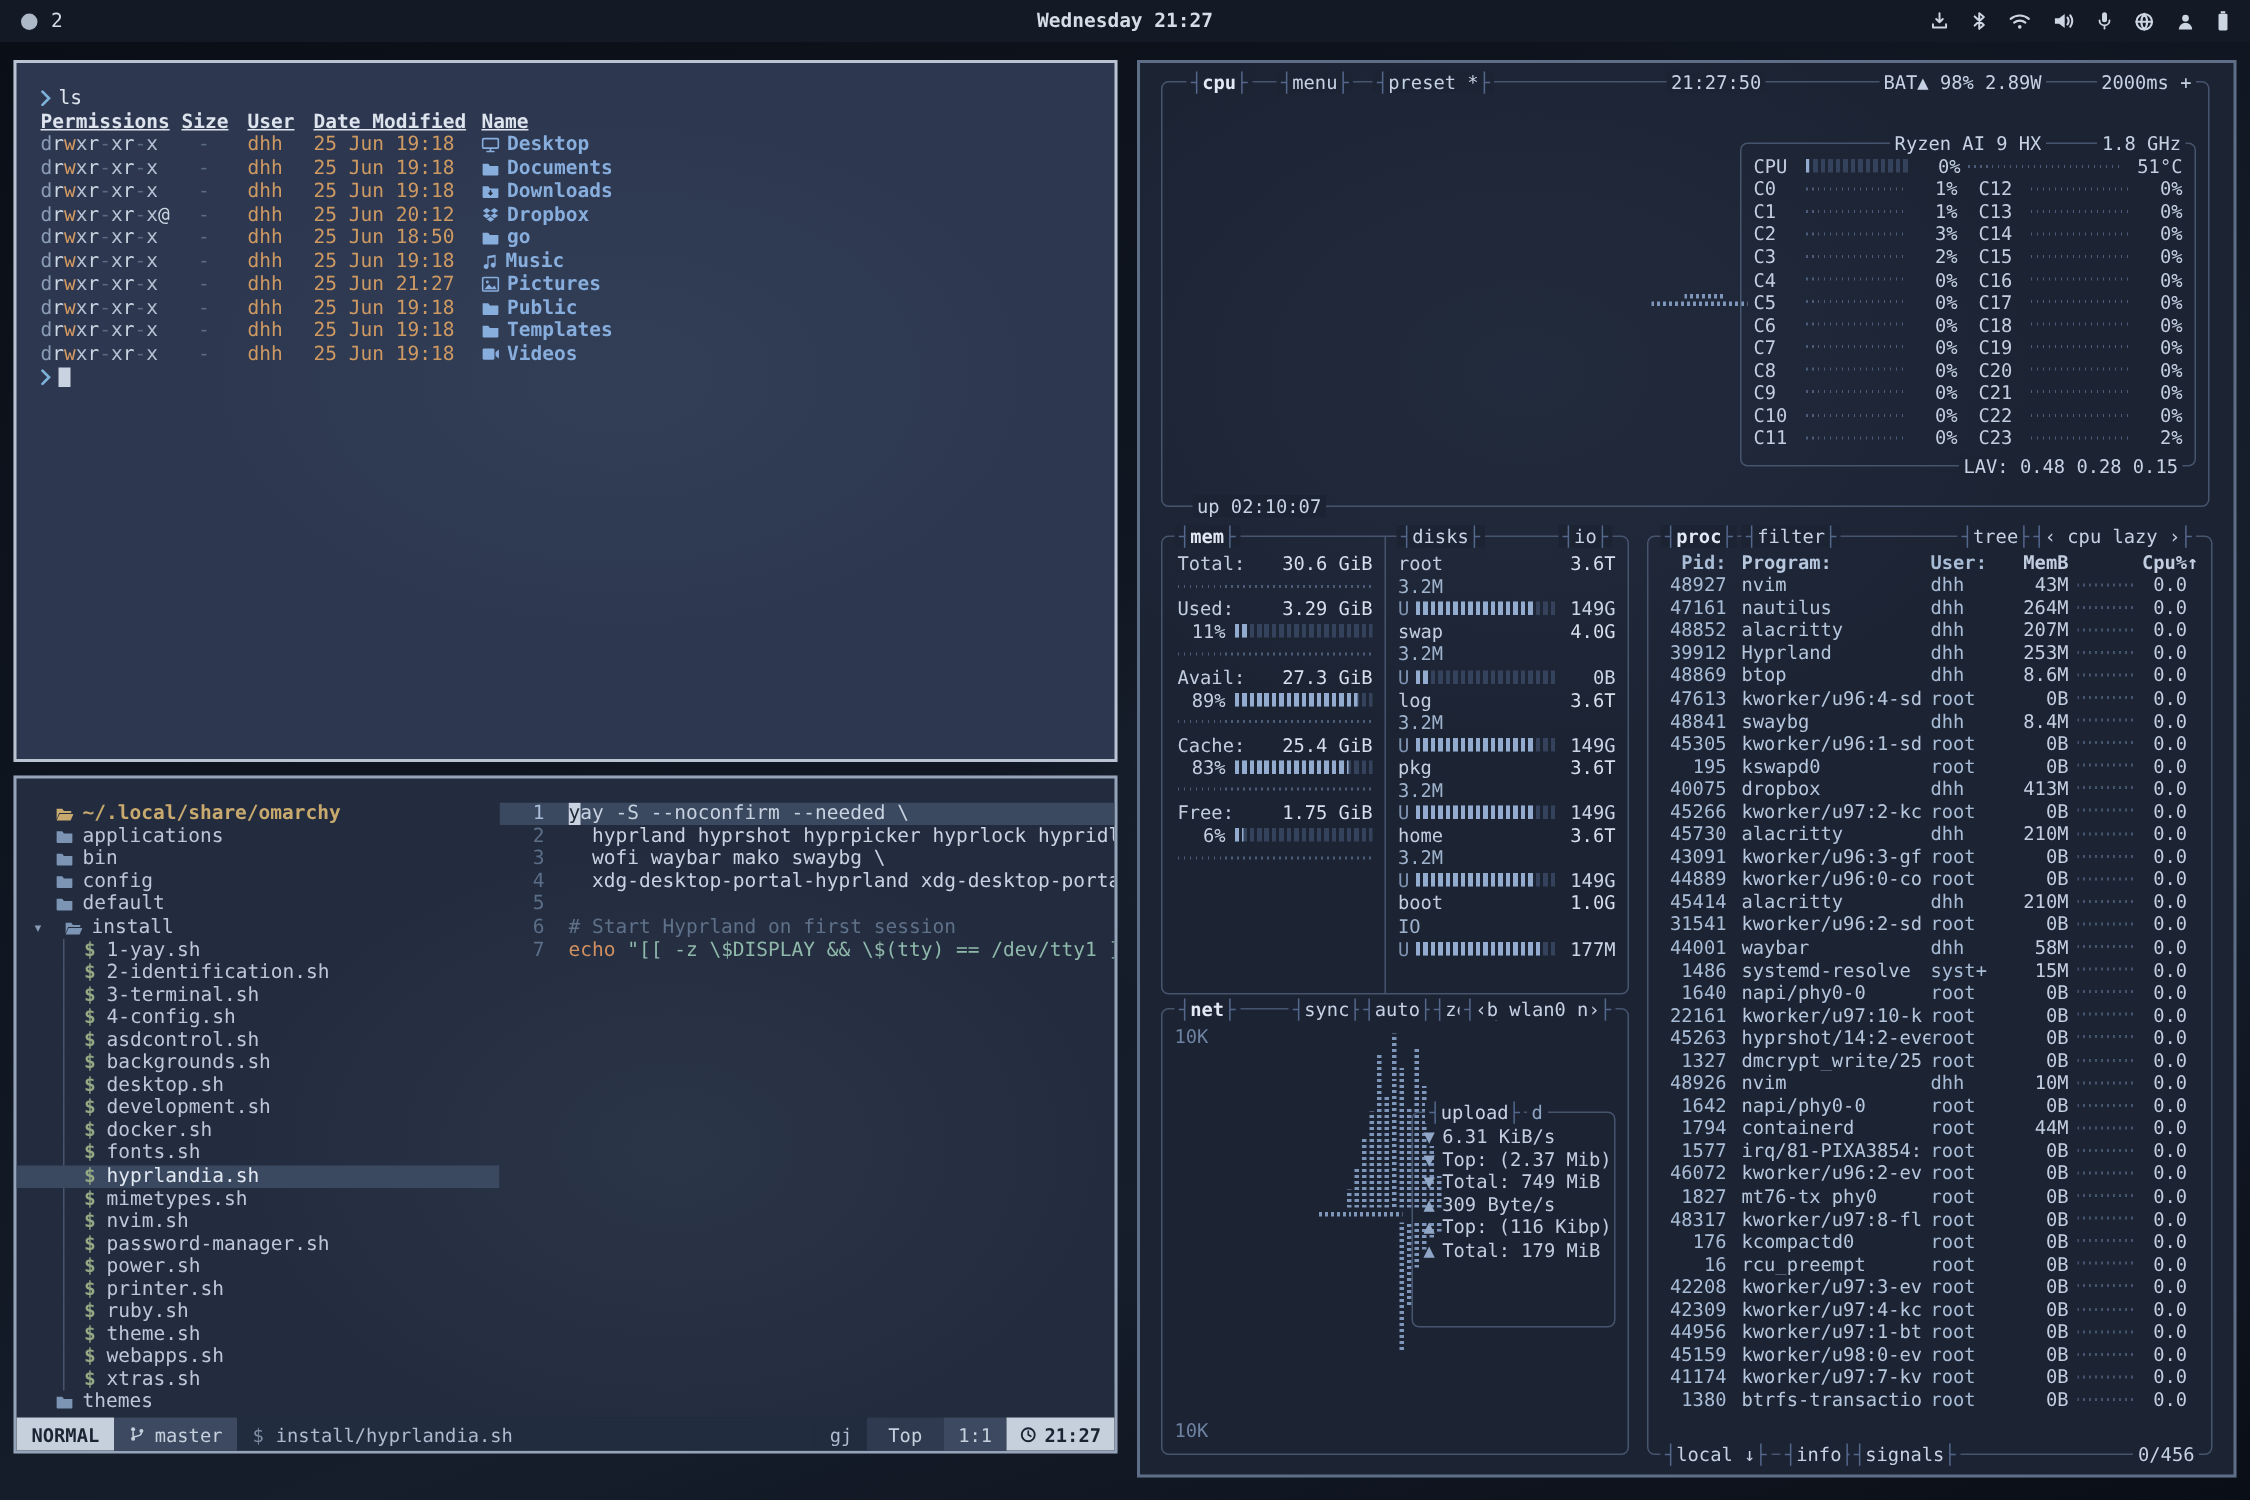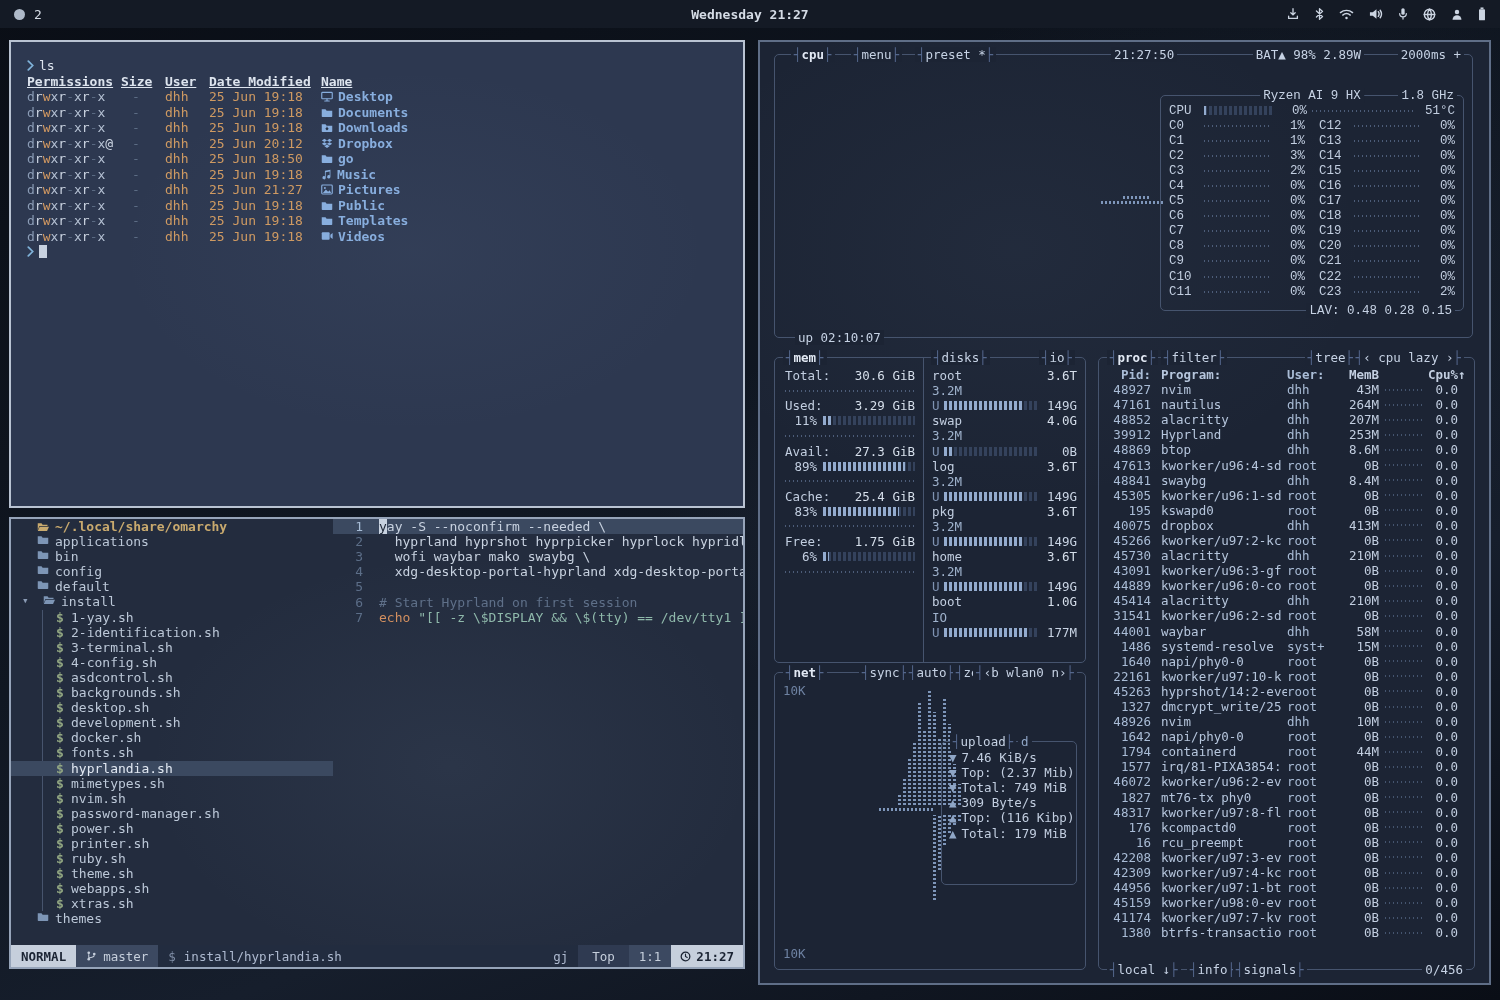--- a/index.html
+++ b/index.html
@@ -46,26 +46,26 @@
   .c-name { flex:1; display:flex; align-items:center; gap:5px; }
   .ls-row .c-user, .ls-row .c-date { color:#cf9a62; }
   .ls-row .c-size { color:#5c6c84; }
   .ls-row .c-name { color:#88aede; font-weight:600; }
   .fic { display:flex; align-items:center; }
   .ls-row i { font-style:normal; }
   .pc-d { color:#8b9cb6; } .pc-r { color:#ccd5e2; } .pc-w { color:#d49a62; }
   .pc-x { color:#b6c2d4; } .pc-dash { color:#5a6a82; } .pc-at { color:#ccd5e2; }
   
   .nvim { display:flex; flex-direction:column; height:100%; font-size:13px; }
-  .nv-main { flex:1; display:flex; overflow:hidden; }
+  .nv-main { flex:1; display:flex; overflow:hidden; padding-top:16px; }
   .nv-tree { width:322px; flex:none; overflow:hidden; }
   .tree-root { display:flex; align-items:center; gap:6px; height:15.1px; padding-left:26px;
     color:#c9aa6e; font-weight:600; }
   .tree-root .fic { color:#c9aa6e; }
-  .tree-item { display:flex; align-items:flex-start; gap:6px; height:15.1px; color:#bcc8d8; white-space:nowrap; }
+  .tree-item { display:flex; align-items:center; gap:6px; height:15.1px; color:#bcc8d8; white-space:nowrap; }
   .tree-item .fic { color:#7d95b5; }
   .tree-item.g1 { background:linear-gradient(#47546d,#47546d) 31px 0/1px 100% no-repeat; }
   .tree-item.sel { background:#3b4960; color:#e2e9f3; }
   .sic { width:10px; text-align:center; color:#93a883; font-weight:bold; flex:none; }
   .arr { margin-left:-15px; width:15px; color:#8b9cb6; flex:none; font-size:11px; }
   .nv-editor { flex:1; overflow:hidden; }
   .code-line { display:flex; height:15.1px; align-items:center; white-space:pre; }
   .code-line .ln { width:30px; flex:none; text-align:right; margin-right:16px; color:#5c6e88; }
   .code-line.cur { background:#3b4960; }
   .code-line.cur .ln { color:#a7bcd6; }
@@ -94,21 +94,21 @@
   .r15 { height:15.1px; display:flex; align-items:center; }
   .dots { flex:1; height:2px; background:repeating-linear-gradient(90deg,#4c5c78 0 1px,transparent 1px 4px); }
   .meter { position:relative; height:9px; background:repeating-linear-gradient(90deg,#34425c 0 3px,transparent 3px 5px); }
   .meter i { position:absolute; left:0; top:0; bottom:0;
     background:repeating-linear-gradient(90deg,#93abce 0 3px,transparent 3px 5px); }
   .cpu-box { left:14px; top:12px; width:699px; height:284px; }
   .squig { position:absolute; left:326px; top:146px; width:64px; height:3px;
     background:repeating-linear-gradient(90deg,#7e96ba 0 2px,transparent 2px 4px); }
   .squig2 { left:348px; top:141px; width:26px; }
   .cores-box { position:absolute; right:8px; top:40px; width:304px; height:216px;
-    border:1px solid #46546e; border-radius:5px; padding:7px 8px 0 8px;font-family:Liberation Mono, monospace; }
+    border:1px solid #46546e; border-radius:5px; padding:7px 8px 0 8px; }
   .core-row { display:flex; align-items:center; gap:5px; height:15.1px; }
   .core-name { width:30px; flex:none; color:#c2cee0; }
   .core-pct { width:28px; flex:none; text-align:right; color:#c2cee0; }
   .temp { width:34px; flex:none; text-align:right; color:#c2cee0; }
   .cores-grid { display:flex; gap:14px; }
   .core-col { flex:1; }
   .mem-box { left:14px; top:315px; width:312px; height:306px; display:flex; }
   .mem-col { width:148px; flex:none; padding:10px 8px 0 10px; }
   .m-row { display:flex; justify-content:space-between; height:15.1px; align-items:center; }
   .m-label { color:#c2cee0; } .m-val { color:#d6dfeb; }
@@ -914,21 +914,21 @@
       <div class="up-box">
         <span class="chip" style="left:8px">
             <i class="tk">┤</i>
             <span>upload</span>
             <i class="tk">├</i>
           </span>
         <span class="chip" style="left:76px;color:#8fa6c6">d</span>
         <div id="net-stats">
             <div class="n-row">
               <span class="n-arrow">▼</span>
-              <span>7.46 KiB/s</span>
+              <span>6.31 KiB/s</span>
             </div>
             <div class="n-row">
               <span class="n-arrow">▼</span>
               <span>Top: (2.37 Mib)</span>
             </div>
             <div class="n-row">
               <span class="n-arrow">▼</span>
               <span>Total: 749 MiB</span>
             </div>
             <div class="n-row">

